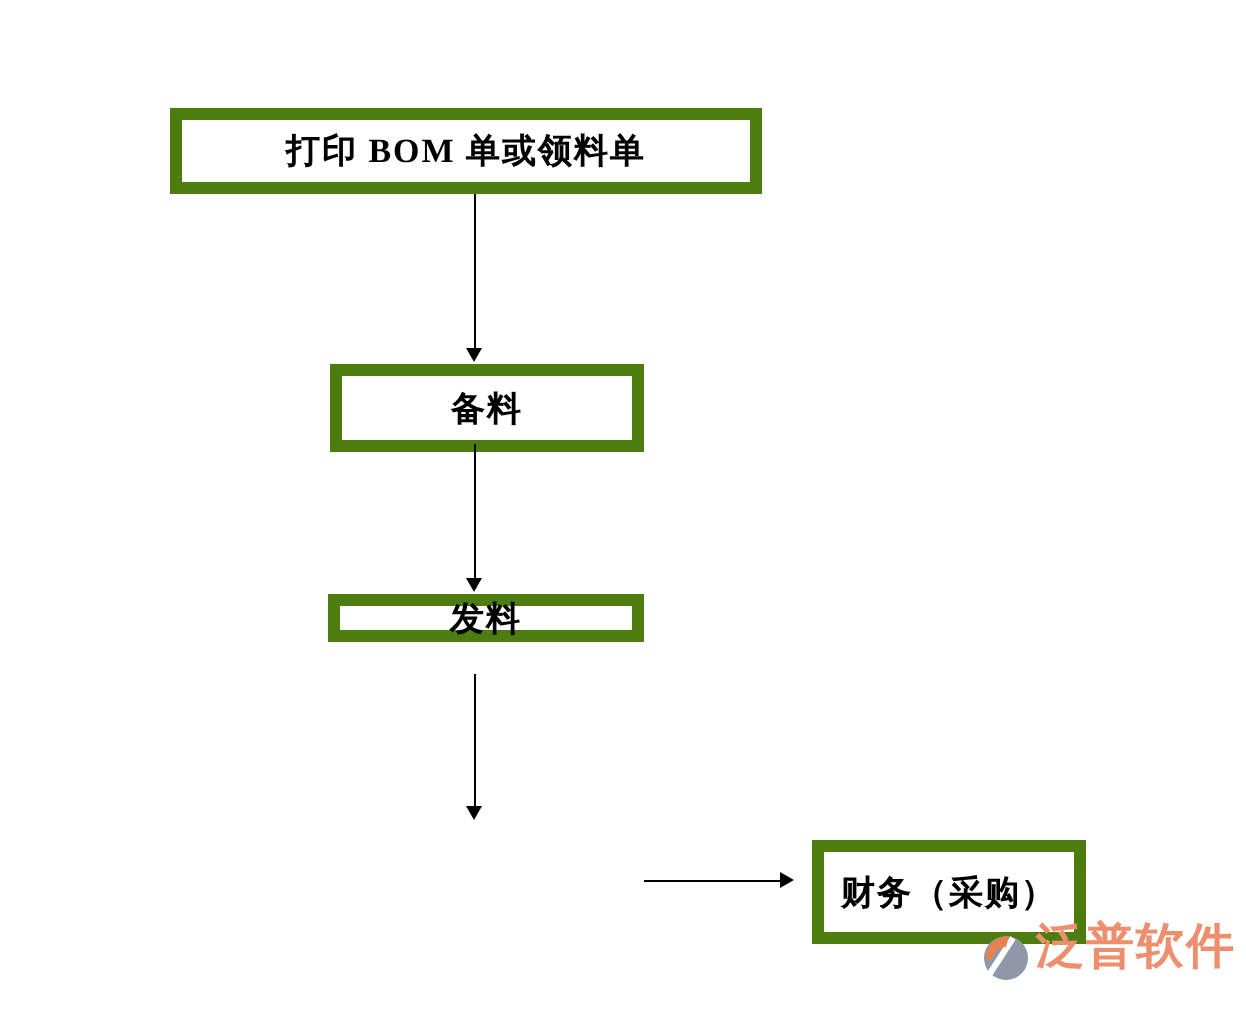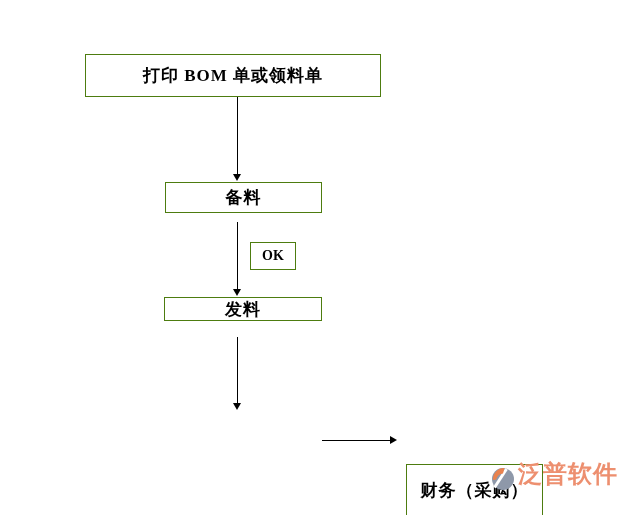--- a/index.html
+++ b/index.html
@@ -11,37 +11,37 @@
     position: relative;
     width: 623px;
     height: 515px;
     background: #ffffff;
     overflow: hidden;
     font-family: "Liberation Serif", "DejaVu Serif", serif;
   }
   .node {
     position: absolute;
     box-sizing: border-box;
-    border: 1px solid #4d7c0f;
+    border: 6px solid #4d7c0f;
     background: #ffffff;
     color: #000000;
     font-weight: 700;
     font-size: 17px;
     display: flex;
     align-items: center;
     justify-content: center;
     white-space: nowrap;
     letter-spacing: 1px;
   }
   #node-print    { left: 85px;  top: 54px;  width: 296px; height: 43px; }
-  #node-prepare  { left: 165px; top: 182px; width: 157px; height: 31px; }
+  #node-prepare  { left: 165px; top: 182px; width: 157px; height: 44px; }
   #node-ok       { left: 250px; top: 242px; width: 46px;  height: 28px; font-size: 14px; letter-spacing: 0; }
   #node-issue    { left: 164px; top: 297px; width: 158px; height: 24px; }
   #node-outbound { left: 164px; top: 420px; width: 158px; height: 52px; }
-  #node-finance  { left: 406px; top: 420px; width: 137px; height: 52px; margin-top: 44px; }
+  #node-finance  { left: 406px; top: 420px; width: 137px; height: 52px; }
 
   .line {
     position: absolute;
     background: #000000;
   }
   .arrow {
     position: absolute;
     width: 0;
     height: 0;
   }
@@ -104,21 +104,20 @@
 </style>
 </head>
 <body>
 
 <div class="canvas">
 
   <div class="node" id="node-print">打印 BOM 单或领料单</div>
 
   <div class="node" id="node-prepare">备料</div>
 
-  <div class="node" id="node-ok">OK</div>
 
   <div class="node" id="node-issue">发料</div>
 
 
   <div class="node" id="node-finance">财务（采购）</div>
 
   <div class="line" id="edge1-line"></div>
   <div class="arrow arrow-down" id="edge1-arrow"></div>
 
   <div class="line" id="edge2-line"></div>

